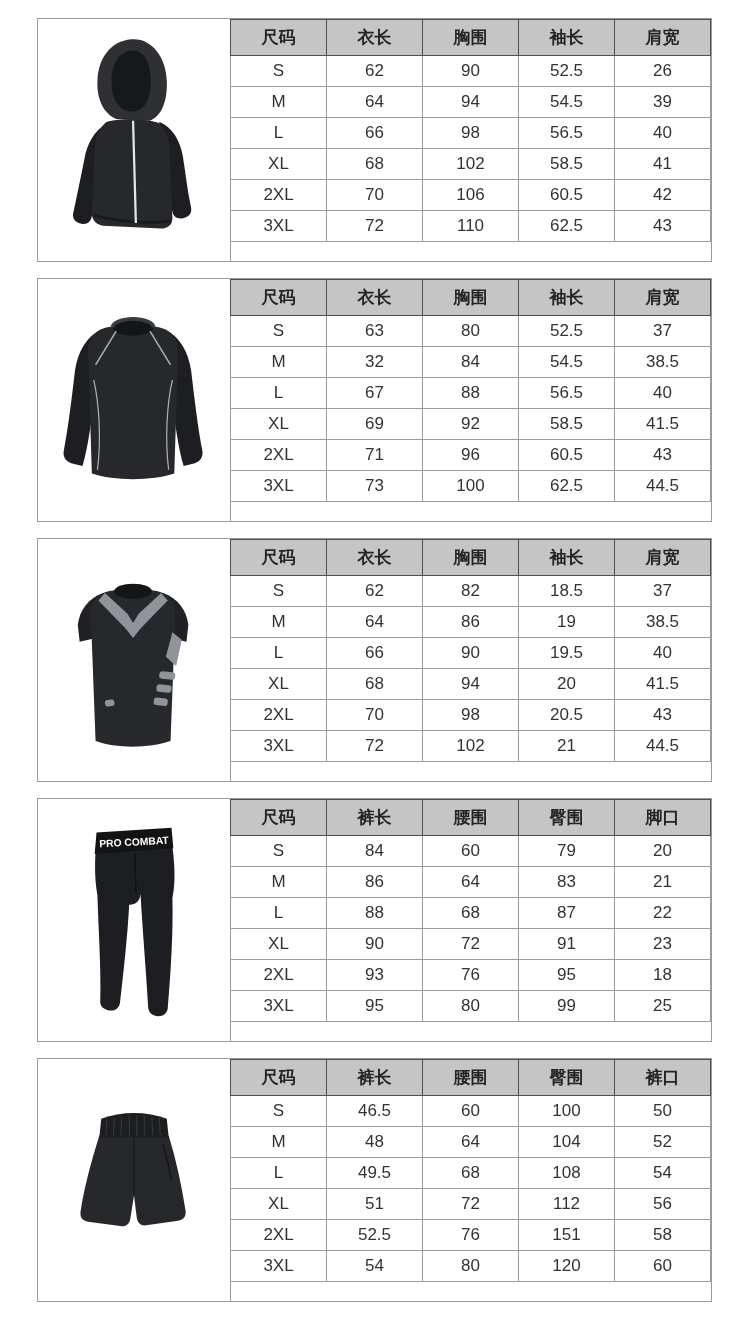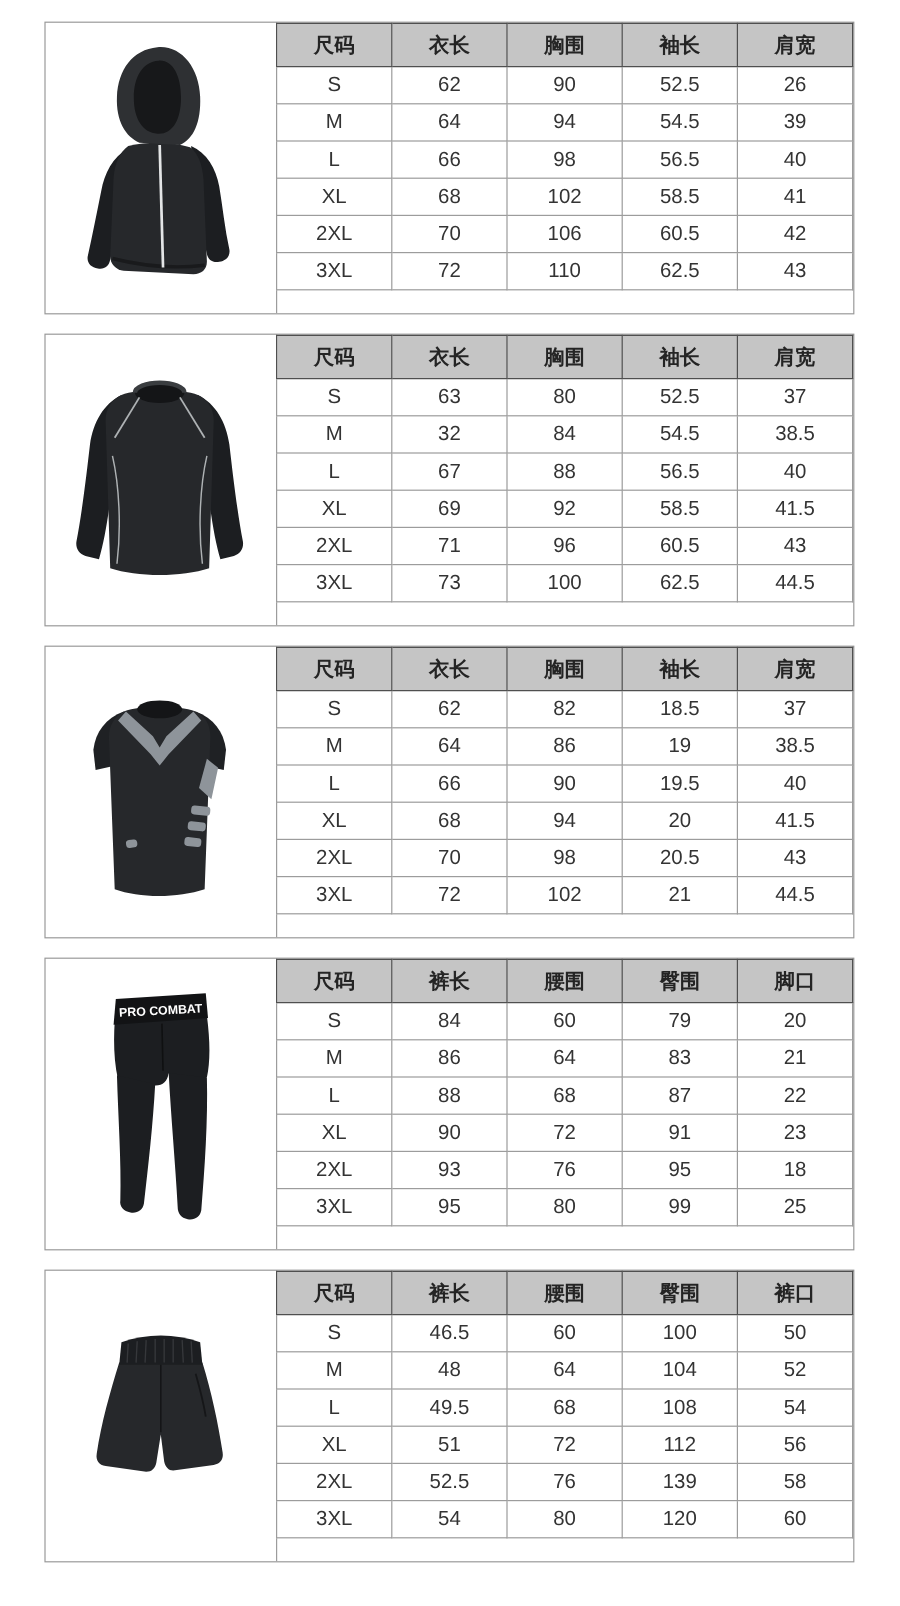--- a/index.html
+++ b/index.html
@@ -420,21 +420,21 @@
               <td>XL</td>
               <td>51</td>
               <td>72</td>
               <td>112</td>
               <td>56</td>
             </tr>
             <tr>
               <td>2XL</td>
               <td>52.5</td>
               <td>76</td>
-              <td>139</td>
+              <td>151</td>
               <td>58</td>
             </tr>
             <tr>
               <td>3XL</td>
               <td>54</td>
               <td>80</td>
               <td>120</td>
               <td>60</td>
             </tr>
             <tr class="empty-row">

